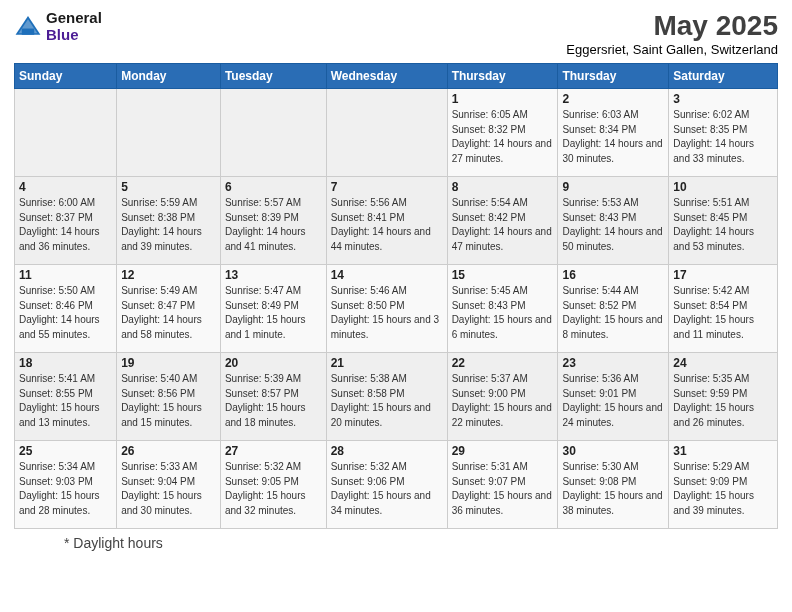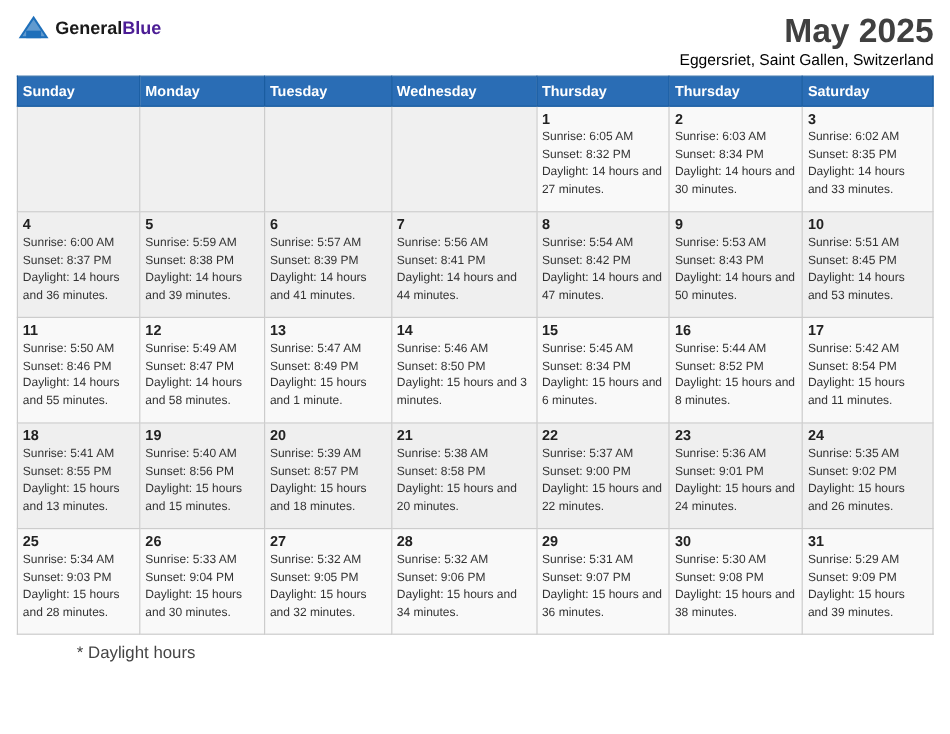--- a/index.html
+++ b/index.html
@@ -22,20 +22,21 @@
       align-items: flex-start;
       margin-bottom: 6px;
     }
     .logo {
       display: flex;
       align-items: center;
       gap: 4px;
     }
     .logo-text {
       display: flex;
+      flex-direction: column;
       line-height: 1.1;
     }
     .logo-general {
       font-size: 15px;
       font-weight: bold;
       color: #1a1a1a;
     }
     .logo-blue {
       font-size: 15px;
       font-weight: bold;
@@ -246,21 +247,21 @@
           <td>
             <span class="day-num">14</span>
             <div class="day-info">Sunrise: 5:46 AM
 Sunset: 8:50 PM
 Daylight: 15 hours
 and 3 minutes.</div>
           </td>
           <td>
             <span class="day-num">15</span>
             <div class="day-info">Sunrise: 5:45 AM
-Sunset: 8:34 PM
+Sunset: 8:43 PM
 Daylight: 15 hours
 and 6 minutes.</div>
           </td>
           <td>
             <span class="day-num">16</span>
             <div class="day-info">Sunrise: 5:44 AM
 Sunset: 8:52 PM
 Daylight: 15 hours
 and 8 minutes.</div>
           </td>
@@ -311,21 +312,21 @@
           <td>
             <span class="day-num">23</span>
             <div class="day-info">Sunrise: 5:36 AM
 Sunset: 9:01 PM
 Daylight: 15 hours
 and 24 minutes.</div>
           </td>
           <td>
             <span class="day-num">24</span>
             <div class="day-info">Sunrise: 5:35 AM
-Sunset: 9:02 PM
+Sunset: 9:59 PM
 Daylight: 15 hours
 and 26 minutes.</div>
           </td>
         </tr>
         <tr>
           <td>
             <span class="day-num">25</span>
             <div class="day-info">Sunrise: 5:34 AM
 Sunset: 9:03 PM
 Daylight: 15 hours

